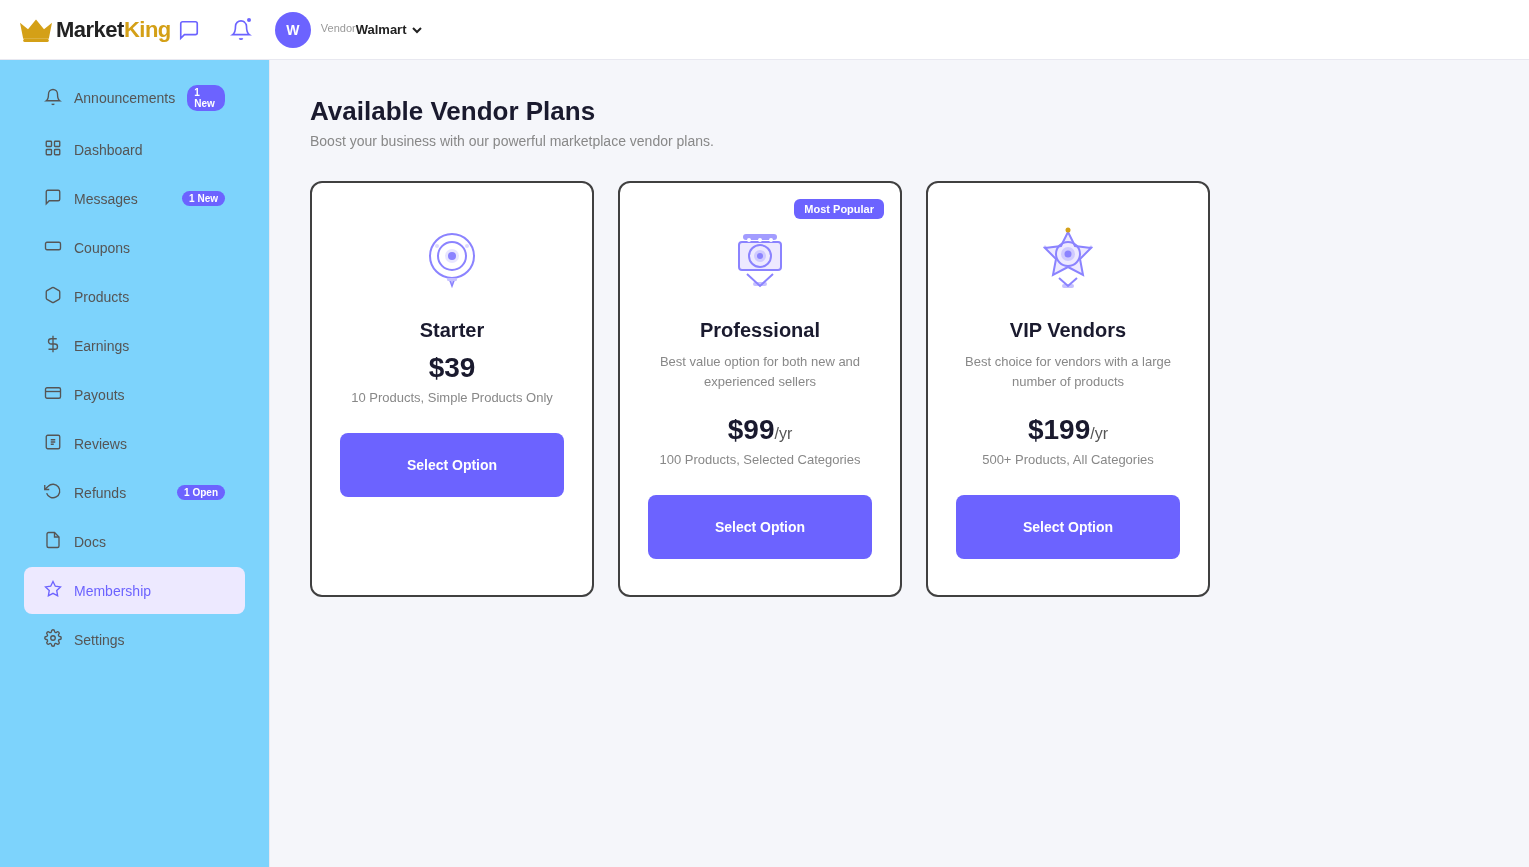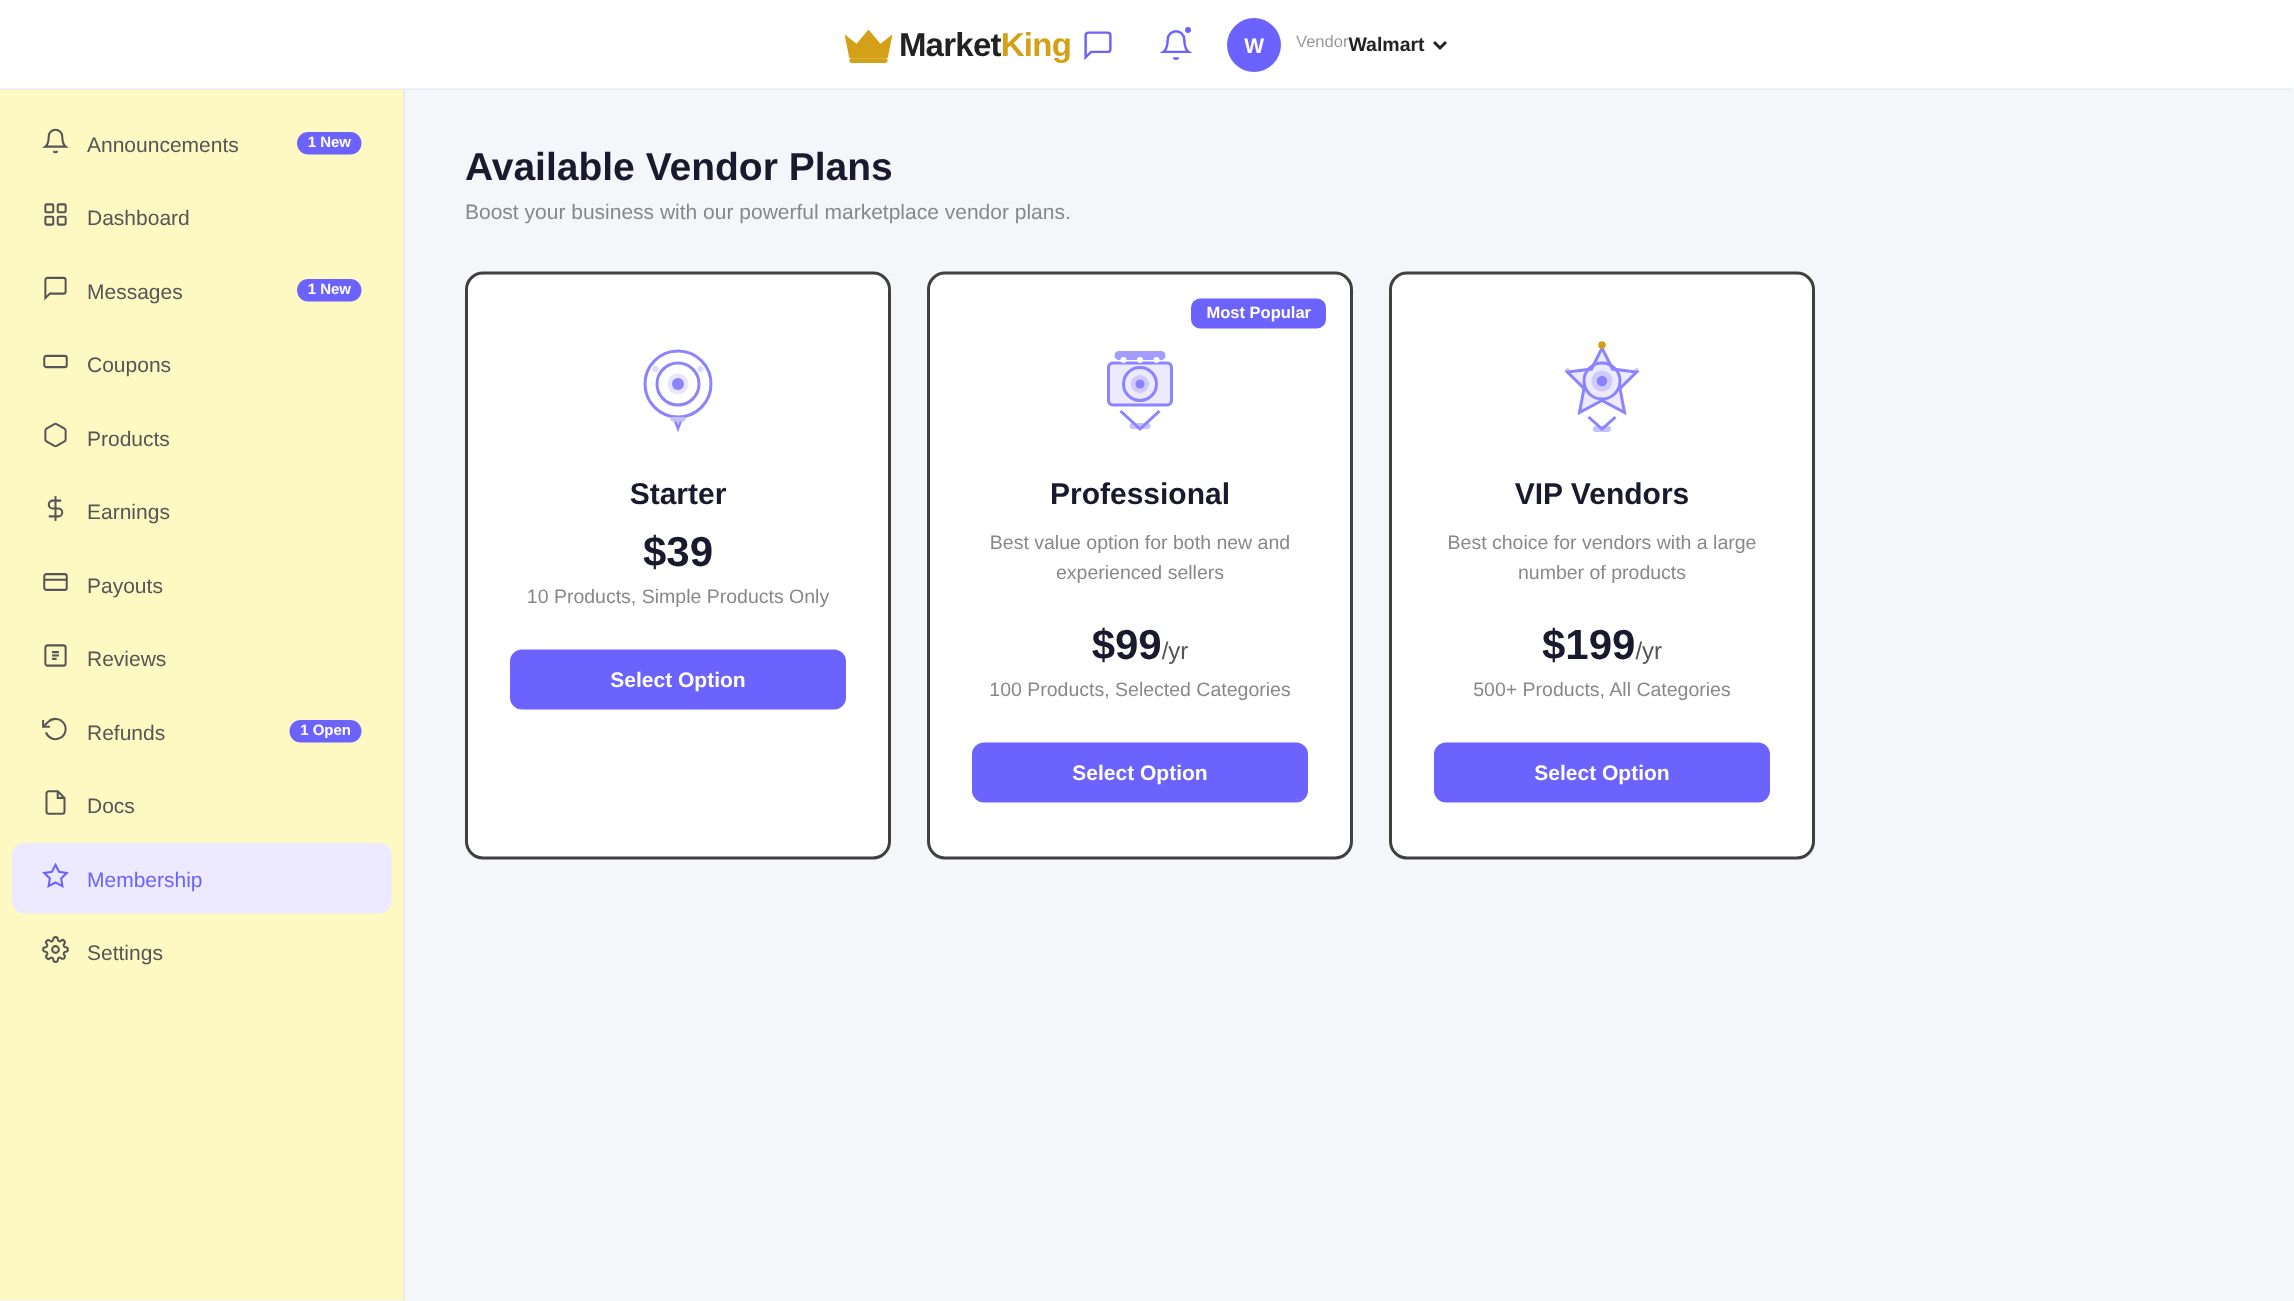--- a/index.html
+++ b/index.html
@@ -5,21 +5,21 @@
     * { box-sizing: border-box; margin: 0; padding: 0; }
     body { font-family: -apple-system, BlinkMacSystemFont, 'Segoe UI', sans-serif; background: #f5f6fa; display: flex; flex-direction: column; height: 867px; overflow: hidden; }
 
     
     .header {
       height: 60px;
       background: #fff;
       border-bottom: 1px solid #e8e8f0;
       display: flex;
       align-items: center;
-      justify-content: center;
+      justify-content: flex-start;
       padding: 0 20px;
       position: fixed;
       top: 0; left: 0; right: 0;
       z-index: 100;
     }
     .logo {
       display: flex;
       align-items: center;
       font-size: 22px;
       font-weight: 800;
@@ -78,26 +78,26 @@
     
     .layout {
       display: flex;
       margin-top: 60px;
       height: calc(867px - 60px);
     }
 
     
     .sidebar {
       width: 270px;
-      background: #fef9c3;
+      background: #7dd3fc;
       border-right: 1px solid #e8e8f0;
       height: 100%;
       overflow-y: auto;
       flex-shrink: 0;
-      padding: 10px 0;
+      padding: 10px 16px;
     }
     .sidebar::-webkit-scrollbar { width: 4px; }
     .sidebar::-webkit-scrollbar-thumb { background: #ddd; border-radius: 4px; }
 
     .nav-item {
       display: flex;
       align-items: center;
       padding: 13px 20px;
       cursor: pointer;
       color: #555;
@@ -210,21 +210,21 @@
       font-size: 13px;
       color: #888;
       margin-bottom: 28px;
     }
 
     .select-btn {
       background: #6c63ff;
       color: #fff;
       border: none;
       border-radius: 8px;
-      padding: 12px 32px;
+      padding: 24px 32px;
       font-size: 14px;
       font-weight: 700;
       cursor: pointer;
       width: 100%;
       transition: background 0.15s;
     }
   </style>
 </head>
 <body>
 

